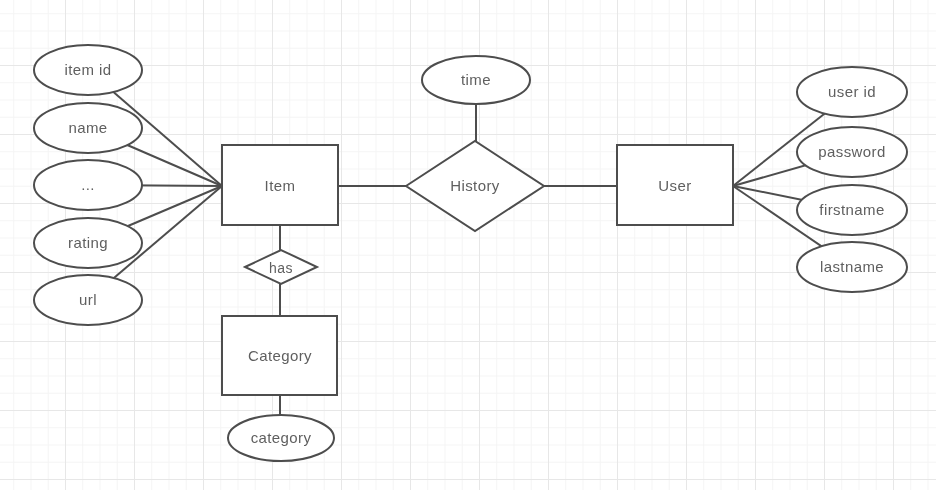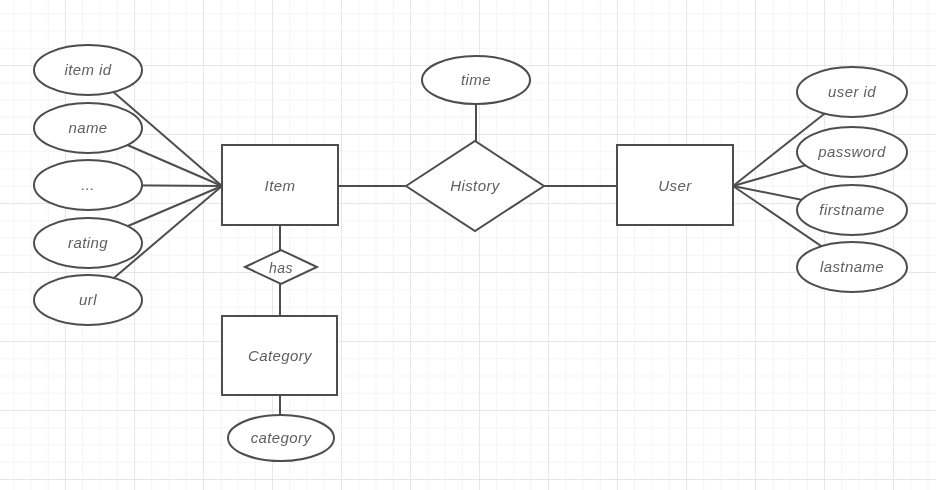--- a/index.html
+++ b/index.html
@@ -15,21 +15,20 @@
     width: 936px;
     height: 490px;
     background-color: #ffffff;
     background-image:
       linear-gradient(to right, #e7e7e7 1px, transparent 1px),
       linear-gradient(to bottom, #e7e7e7 1px, transparent 1px),
       linear-gradient(to right, #f4f4f4 1px, transparent 1px),
       linear-gradient(to bottom, #f4f4f4 1px, transparent 1px);
     background-size: 69px 69px, 69px 69px, 17.25px 17.25px, 17.25px 17.25px;
     background-position: -4px -4px, -4px -4px, -4px -4px, -4px -4px;
-    font-style: italic;
   }
   svg { position: absolute; top: 0; left: 0; }
   .edge {
     stroke: #4d4d4d;
     stroke-width: 2;
     fill: none;
   }
   .shape {
     fill: #ffffff;
     stroke: #4d4d4d;

